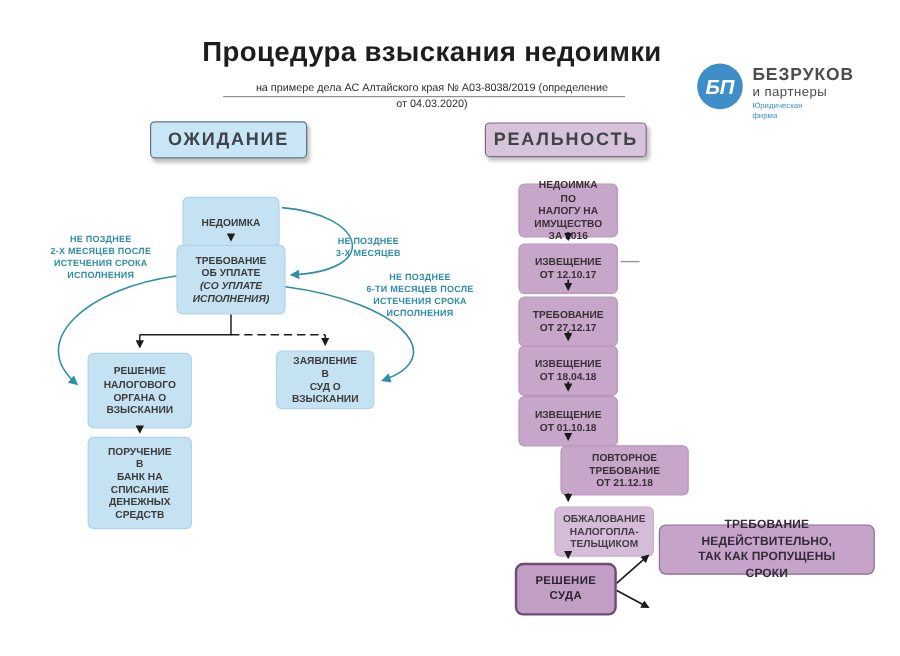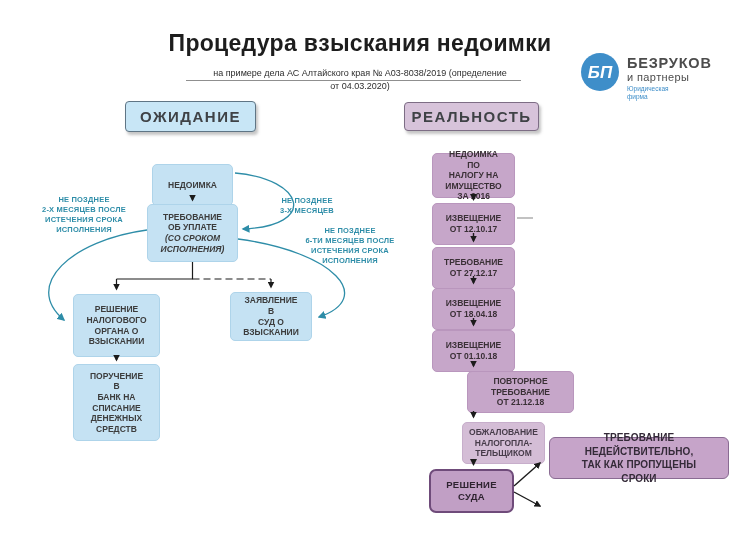--- a/index.html
+++ b/index.html
@@ -102,21 +102,21 @@
 фирма</div>
   </div>
 
   <div id="hdr-real" class="col-header">РЕАЛЬНОСТЬ</div>
   <div id="hdr-expect" class="col-header">ОЖИДАНИЕ</div>
 
   <div id="n-nedoimka" class="node blue pre">НЕДОИМКА</div>
   <div id="n-trebovanie" class="node blue">
     <span class="pre">ТРЕБОВАНИЕ
 ОБ УПЛАТЕ</span>
-    <span class="pre italic">(СО СРОКОМ
+    <span class="pre italic">(СО УПЛАТЕ
 ИСПОЛНЕНИЯ)</span>
   </div>
   <div id="n-reshenie-no" class="node blue pre">РЕШЕНИЕ
 НАЛОГОВОГО
 ОРГАНА  О
 ВЗЫСКАНИИ</div>
   <div id="n-poruchenie" class="node blue pre">ПОРУЧЕНИЕ В
 БАНК НА
 СПИСАНИЕ
 ДЕНЕЖНЫХ

